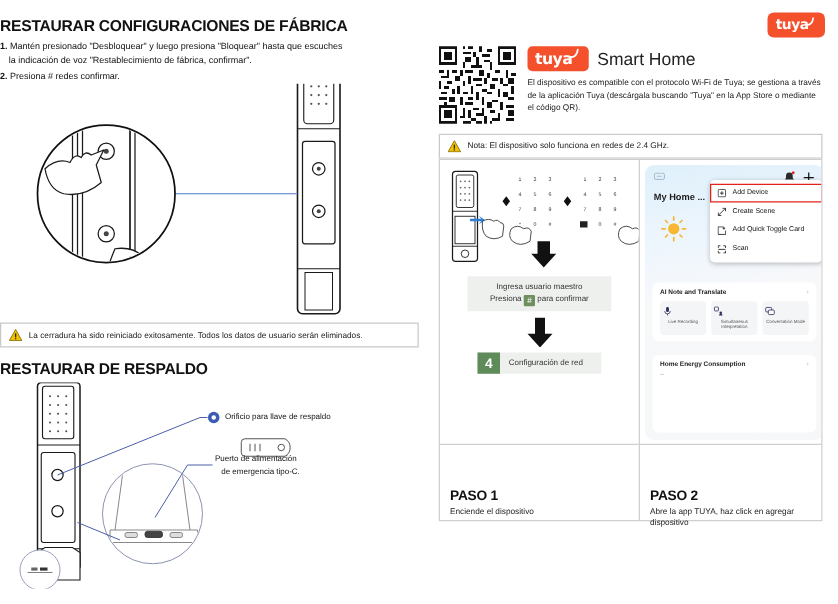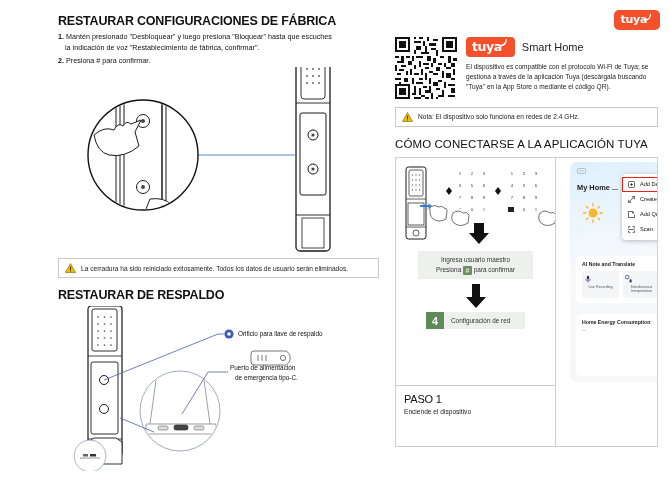--- a/index.html
+++ b/index.html
@@ -5,21 +5,21 @@
   * { box-sizing: border-box; margin: 0; padding: 0; }
   body {
     width: 670px; height: 483px;
     background: #ffffff;
     font-family: "Liberation Sans", sans-serif;
     color: #111;
     overflow: hidden;
     position: relative;
   }
   .page { display: flex; width: 670px; height: 483px; }
-  .col-left { width: 345px; padding: 14px 10px 0 14px; position: relative; margin-left: 44px; }
+  .col-left { width: 345px; padding: 14px 10px 0 0; position: relative; }
   .col-right { width: 325px; padding: 14px 12px 0 6px; position: relative; }
 
   h1.sec-title {
     font-size: 12.5px; font-weight: bold; letter-spacing: -0.2px;
     margin-bottom: 4px;
   }
   h2.sec-title-lg {
     font-size: 12.5px; font-weight: normal; letter-spacing: 0.1px;
     line-height: 1.18;
   }
@@ -55,31 +55,31 @@
   .tuya-badge .wave { margin-left: -3px; margin-top: -5px; }
 
   .qr-row { display: flex; gap: 9px; margin-top: 8px; align-items: flex-start; }
   .qr { width: 62px; height: 62px; flex: 0 0 auto; }
   .brandline { display: flex; align-items: center; gap: 7px; }
   .tuya-badge2 {
     background: #f4502b; border-radius: 4px; padding: 2px 6px 3px 6px;
     display: flex; align-items: center;
   }
   .tuya-badge2 .word { color: #fff; font-size: 12.5px; font-weight: bold; letter-spacing: -0.4px; font-family: "DejaVu Sans", sans-serif; }
-  .smarthome { font-size: 11px; color: #222; }
+  .smarthome { font-size: 14px; color: #222; }
   .desc { font-size: 6.6px; line-height: 1.5; margin-top: 5px; color: #222; }
 
   .howto { font-size: 11.5px; margin: 11px 0 7px 0; letter-spacing: 0.1px; }
 
   .panels { display: flex; border: 1px solid #cfcfcf; height: 290px; background:#fff; }
   .panel { position: relative; flex: 1 1 50%; }
   .panel + .panel { border-left: 1px solid #cfcfcf; }
   .panel-body { height: 227px; position: relative; overflow: hidden; }
   .panel-foot { border-top: 1px solid #cfcfcf; padding: 7px 8px; height: 63px; }
-  .paso { font-size: 11px; font-weight: normal; letter-spacing: -0.2px; }
+  .paso { font-size: 11px; font-weight: bold; letter-spacing: -0.2px; margin-top: 28px; }
   .paso-sub { font-size: 6.6px; line-height: 1.42; margin-top: 2px; color: #222; }
 
   
   .flowbox {
     background: #eef0ee; text-align: center;
     font-size: 6.4px; color: #333; padding: 4px 6px;
     line-height: 1.6;
   }
   .key-inline {
     display: inline-block; background: #6f8f5f; color: #fff;
@@ -88,21 +88,21 @@
   }
   .netbox { display: flex; align-items: stretch; background:#eef0ee; }
   .netbox .n {
     background: #5f8a5a; color: #fff; font-size: 11px; font-weight: bold;
     width: 18px; display: flex; align-items: center; justify-content: center;
   }
   .netbox .t { font-size: 6.4px; padding: 5px 7px; color: #333; display:flex; align-items:center;}
 
   
   .phone {
-    position: absolute; left: 14px; top: 4px; width: 143px; height: 220px;
+    position: absolute; left: 4px; top: 4px; width: 143px; height: 220px;
     background: linear-gradient(170deg,#dff0fb 0%, #eef6fd 28%, #f7f8fa 46%, #f6f7f9 100%);
     border-radius: 7px; overflow: hidden;
   }
   .ph-top { display: flex; align-items: center; justify-content: space-between; padding: 5px 7px 0 7px; }
   .ph-home { font-size: 7.4px; font-weight: bold; color: #1b1b1b; padding: 6px 0 0 7px; }
   .menu {
     position: absolute; left: 52px; top: 12px; width: 90px;
     background: #fff; border-radius: 4px; box-shadow: 0 1px 4px rgba(0,0,0,.25);
     padding: 3px 0;
   }
@@ -128,21 +128,21 @@
 
   <div class="col-left">
 
     <h1 class="sec-title">RESTAURAR CONFIGURACIONES DE FÁBRICA</h1>
 
     <div class="steps">
       <p><span class="num">1.</span>
          <span>Mantén presionado "Desbloquear" y luego presiona "Bloquear" hasta que escuches</span></p>
       <p class="indent"><span>la indicación de voz "Restablecimiento de fábrica, confirmar".</span></p>
       <p style="margin-top:2px"><span class="num">2.</span>
-         <span>Presiona # para confirmar.</span></p>
+         <span>Presiona # redes confirmar.</span></p>
     </div>
 
     <div style="position:relative;height:185px">
       <svg width="331" height="185" viewBox="0 0 331 185">
 
         <rect x="238" y="-28" width="34" height="212" rx="4" fill="#fff" stroke="#1a1a1a" stroke-width="1.3"></rect>
         <rect x="243" y="-24" width="24" height="56" rx="3" fill="#fff" stroke="#1a1a1a" stroke-width="0.9"></rect>
         <g fill="#555">
           <circle cx="249" cy="-12" r="0.9"></circle>
             <circle cx="255" cy="-12" r="0.9"></circle>
@@ -402,21 +402,20 @@
 
     <div class="note" style="margin-top:8px">
       <svg class="tri" viewBox="0 0 12 11">
         <path d="M6 0.6 L11.5 10.4 L0.5 10.4 Z" fill="#f2c200" stroke="#7a6300" stroke-width="0.7" stroke-linejoin="round"></path>
         <rect x="5.4" y="4" width="1.2" height="3.6" fill="#3a3000"></rect>
         <rect x="5.4" y="8.2" width="1.2" height="1.1" fill="#3a3000"></rect>
       </svg>
       <span>Nota: El dispositivo solo funciona en redes de 2.4 GHz.</span>
     </div>
 
-    <div class="howto">CÓMO CONECTARSE A LA APLICACIÓN TUYA</div>
 
     <div class="panels">
 
       <div class="panel">
         <div class="panel-body">
           <svg width="155" height="82" viewBox="0 0 155 82" style="margin:5px 0 0 4px">
 
             <rect x="6" y="4" width="20" height="72" rx="2.5" fill="#fff" stroke="#1a1a1a" stroke-width="1"></rect>
             <rect x="9" y="7" width="14" height="26" rx="1.5" fill="#fff" stroke="#1a1a1a" stroke-width="0.7"></rect>
             <g fill="#666">
@@ -610,17 +609,21 @@
             <div class="card" style="top:152px;bottom:6px">
               <div class="row-title">
                 <span class="card-title">Home Energy Consumption</span>
                 <span class="chev">›</span>
               </div>
               <div class="dots">--</div>
             </div>
 
           </div>
         </div>
+        <div class="panel-foot">
+          <div class="paso">PASO 2</div>
+          <div class="paso-sub">Abre la app TUYA, haz click en agregar dispositivo</div>
+        </div>
       </div>
 
     </div>
   </div>
 </div>
 
 </body></html>

